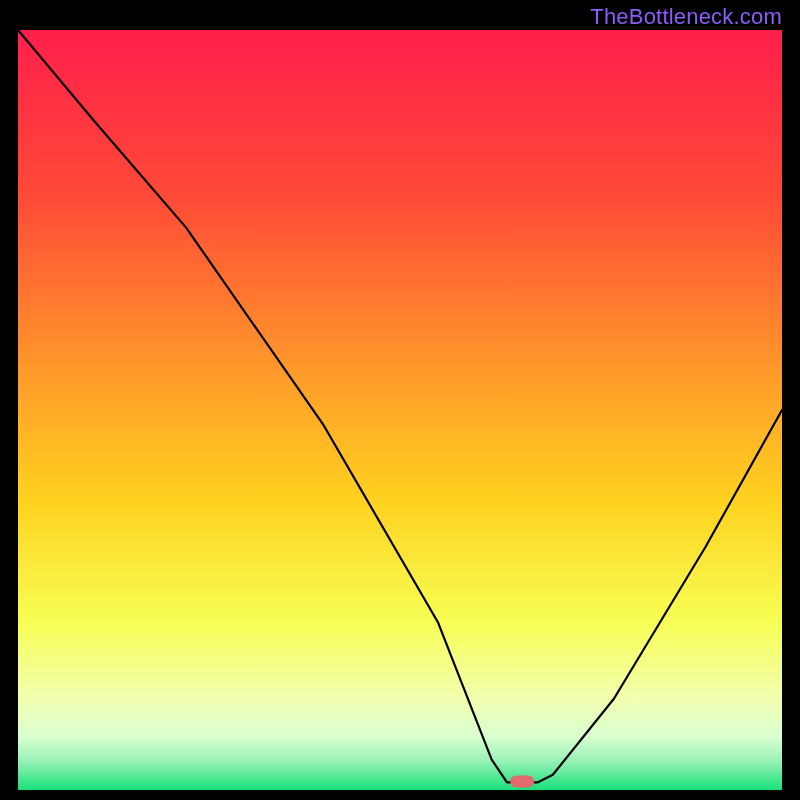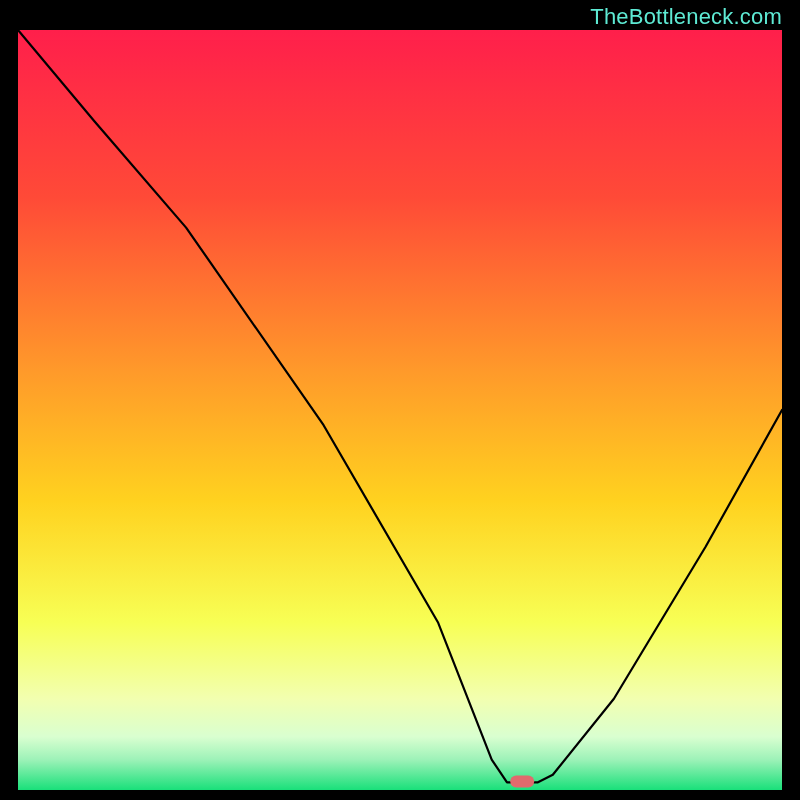--- a/index.html
+++ b/index.html
@@ -23,21 +23,21 @@
     position: absolute;
     left: 0;
     top: 0;
     width: 764px;
     height: 760px;
   }
   .watermark {
     position: absolute;
     top: 4px;
     right: 18px;
-    color: #5eead4;
+    color: #8b5cf6;
     font-size: 22px;
     font-weight: 500;
     letter-spacing: 0.2px;
   }
   svg { display: block; }
   .curve {
     fill: none;
     stroke: #000;
     stroke-width: 2.2;
     stroke-linecap: round;

